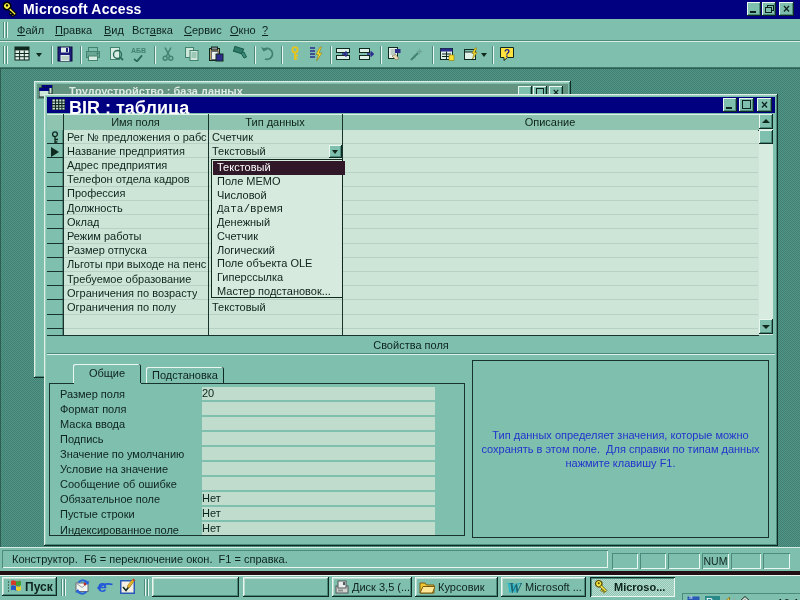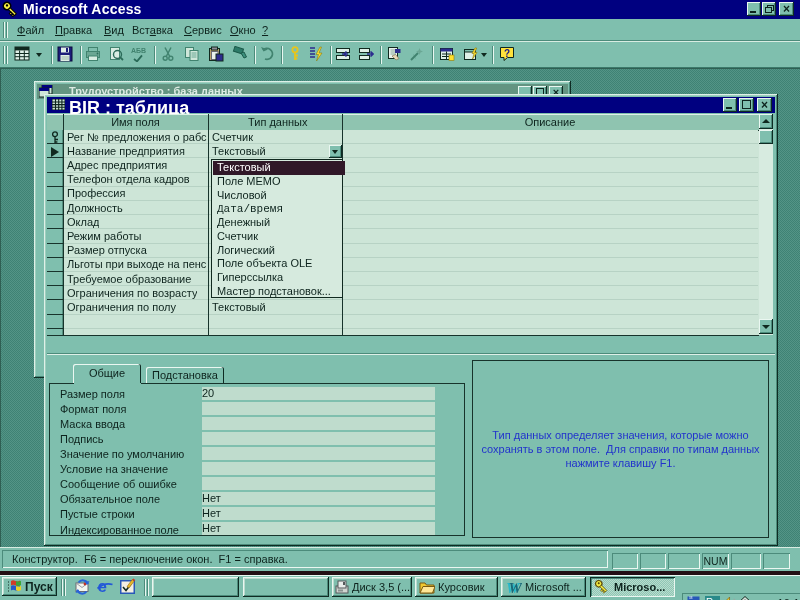--- a/index.html
+++ b/index.html
@@ -251,21 +251,21 @@
           <div class="abs" style="left:3px;top:2px;width:7px;height:7px;border:1px solid #0d231d;"></div>
         </div>
       <div class="abs tbtn" style="left:710px;top:1px;width:15px;height:14px;text-align:center;"><span style="color:#0d231d;font-weight:bold;font-size:12px;line-height:14px;">×</span></div>
     </div>
     <div id="birclient" class="abs" style="left:3px;top:20px;width:728px;height:429px;background:#7fbfae;">
 
       <div class="abs" style="left:0;top:0;width:712px;height:220.5px;background:#cde5d7;border-bottom:1px solid #17332b;"></div>
 
       <div class="abs" style="left:0;top:0;width:712px;height:15.5px;background:#8fc4b0;border-bottom:1px solid #17332b;box-shadow:inset 0 1px 0 #dff0e8;"></div>
       <div class="abs" style="left:16px;top:1.5px;width:145px;text-align:center;">Имя поля</div>
-      <div class="abs" style="left:161px;top:1.5px;width:134px;text-align:left;padding-left:40px;">Тип данных</div>
+      <div class="abs" style="left:161px;top:1.5px;width:134px;text-align:center;">Тип данных</div>
       <div class="abs" style="left:295px;top:1.5px;width:416px;text-align:center;">Описание</div>
 
       <div class="abs" style="left:16px;top:15.5px;width:695px;height:205px;background:repeating-linear-gradient(#cde5d7 0 13.2px,#b7d2c4 13.2px 14.2px);"></div>
 
       <div class="abs" style="left:0;top:15.5px;width:16px;height:205px;background:#7fbfae;box-shadow:inset -1px 0 0 #55907f;"></div>
       <div class="abs" style="left:0;top:15.5px;width:16px;height:205px;background:repeating-linear-gradient(rgba(0,0,0,0) 0 13.2px,#17332b 13.2px 14.2px);"></div>
 
       <div class="abs" style="left:16px;top:0;width:1px;height:221px;background:#17332b;"></div>
       <div class="abs" style="left:160.5px;top:0;width:1px;height:221px;background:#17332b;"></div>
       <div class="abs" style="left:294.5px;top:0;width:1px;height:221px;background:#17332b;"></div>
@@ -312,20 +312,21 @@
         <div class="dd" style="top:28.9px;">Числовой</div>
         <div class="dd" style="top:42.6px;font-family:Liberation Mono, monospace;">Дата/время</div>
         <div class="dd" style="top:56.3px;">Денежный</div>
         <div class="dd" style="top:70px;">Счетчик</div>
         <div class="dd" style="top:83.7px;">Логический</div>
         <div class="dd" style="top:97.4px;">Поле объекта OLE</div>
         <div class="dd" style="top:111.1px;">Гиперссылка</div>
         <div class="dd" style="top:124.8px;">Мастер подстановок...</div>
       </div>
 
+      <div class="abs" style="left:0;top:224.5px;width:728px;height:14px;text-align:center;">Свойства поля</div>
       <div class="abs" style="left:0;top:238.5px;width:728px;height:2px;background:#4c8b7b;box-shadow:0 1px 0 #dff0e8;height:1px;"></div>
 
       <div class="abs" style="left:26px;top:250px;width:68px;height:20px;background:#7fbfae;border-radius:2px 2px 0 0;box-shadow:inset -1px 0 0 #0e2b23, inset 1px 1px 0 #eaf7f1;text-align:center;line-height:19px;">Общие</div>
       <div class="abs" style="left:99px;top:253px;width:78px;height:16px;background:#7fbfae;border-radius:2px 2px 0 0;box-shadow:inset -1px 0 0 #0e2b23, inset 1px 1px 0 #eaf7f1;text-align:center;line-height:17px;">Подстановка</div>
 
       <div class="abs" style="left:2px;top:269px;width:416px;height:153px;background:#7fbfae;box-shadow:inset 1px 0 0 #17332b, inset -1px 0 0 #17332b, inset 0 1px 0 #17332b, inset 0 -1px 0 #17332b;"></div>
       <div class="abs" style="left:26.5px;top:269px;width:67px;height:1.5px;background:#7fbfae;"></div>
       <div id="props" class="abs" style="left:2px;top:269px;width:416px;height:153px;">
         <div class="pl" style="top:3.5px;">Размер поля</div>
           <div class="pf" style="top:3.5px;">20</div>

